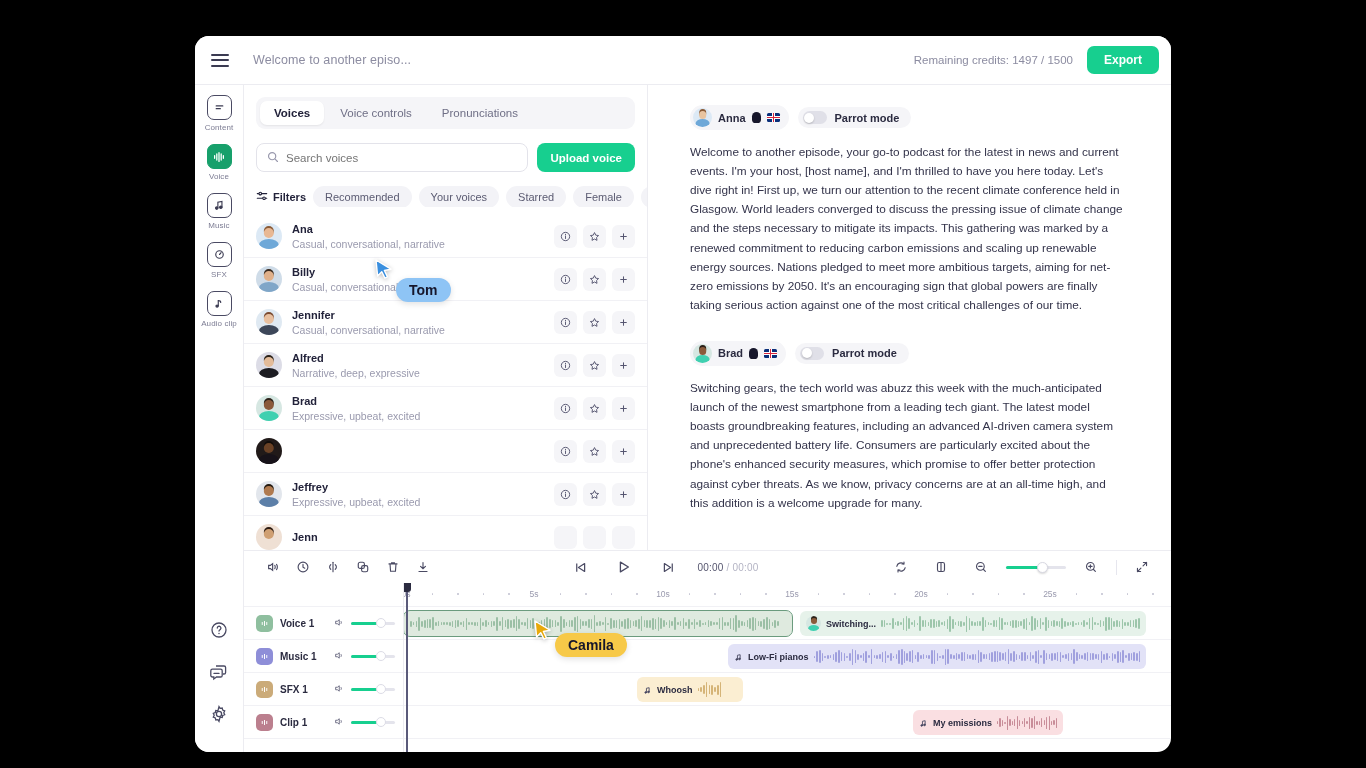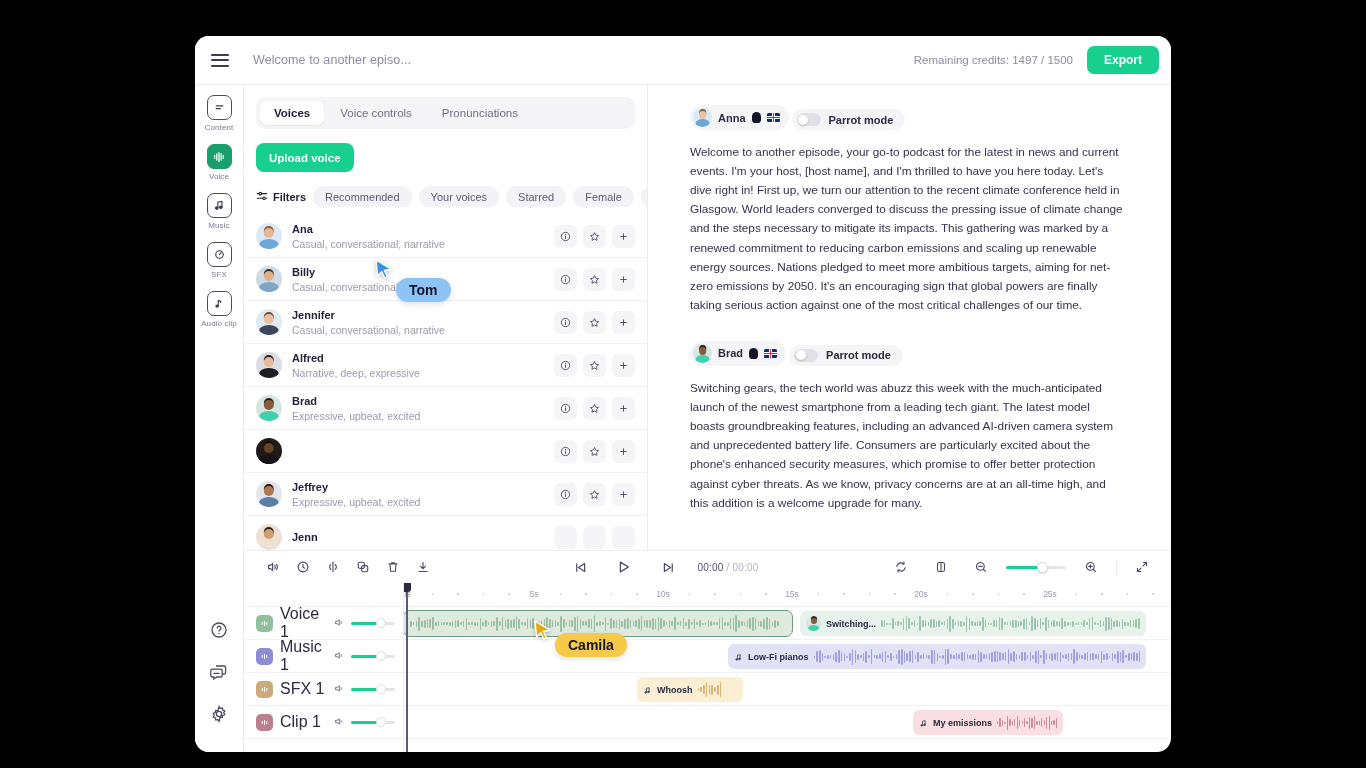--- a/index.html
+++ b/index.html
@@ -79,21 +79,21 @@
   .voice-row { display: flex; align-items: center; gap: 10px; padding: 8px 12px; border-bottom: 1px solid #f1f1f5; height: 43px; }
   .avatar { width: 26px; height: 26px; border-radius: 50%; flex: 0 0 26px; background: #d8e4f0; overflow: hidden; position: relative; }
   .avatar .head { position: absolute; left: 50%; top: 16%; transform: translateX(-50%); width: 40%; height: 40%; border-radius: 50%; }
   .avatar .body { position: absolute; left: 50%; bottom: -8%; transform: translateX(-50%); width: 78%; height: 48%; border-radius: 50% 50% 0 0; }
   .vname { font-size: 11px; font-weight: 700; color: #22223a; line-height: 1.35; }
   .vdesc { font-size: 10.5px; color: #9a9aae; line-height: 1.35; }
   .vactions { margin-left: auto; display: flex; gap: 6px; }
   .vbtn { width: 23px; height: 23px; border-radius: 6px; background: #f5f5f8; display: flex; align-items: center; justify-content: center; color: #555570; cursor: pointer; font-size: 12px; }
 
   
-  .speaker-row { display: flex; align-items: flex-end; gap: 3px; margin-bottom: 13px; }
+  .speaker-row { display: flex; align-items: center; gap: 9px; margin-bottom: 13px; }
   .speaker-chip { display: flex; align-items: center; gap: 6px; background: #f5f5f8; border-radius: 14px; padding: 3px 9px 3px 3px; cursor: pointer; }
   .speaker-chip .avatar { width: 19px; height: 19px; flex: 0 0 19px; }
   .sp-name { font-size: 11px; font-weight: 600; color: #2b2b40; }
   .sp-mic { width: 9px; height: 11px; background: #16162b; border-radius: 5px 5px 4px 4px; position: relative; }
   .flag { width: 13px; height: 9px; border-radius: 1.5px; background:
       linear-gradient(to bottom, #0a2f7a 0 100%);
       position: relative; overflow: hidden; }
   .flag:before { content:""; position:absolute; inset:0;
     background:
       linear-gradient(to bottom, transparent 38%, #fff 38%, #fff 62%, transparent 62%),
@@ -122,21 +122,21 @@
   .zoom-slider .fill { position: absolute; left: 0; top: 0; height: 3px; width: 55%; background: #17cf8f; border-radius: 2px; }
   .zoom-slider .knob { position: absolute; left: 52%; top: -4px; width: 11px; height: 11px; border-radius: 50%; background: #fff; border: 1px solid #d8d8e2; box-shadow: 0 1px 2px rgba(0,0,0,.15); }
   .vdiv { width: 1px; height: 15px; background: #e6e6ee; }
 
   
   .timeline { flex: 0 0 169px; display: flex; min-height: 0; }
   .track-headers { width: 160px; flex: 0 0 160px; border-right: 1px solid #ececf1; display: flex; flex-direction: column; }
   .ruler-spacer { height: 24px; flex: 0 0 24px; border-bottom: 1px solid #f1f1f5; }
   .th-row { height: 33px; flex: 0 0 33px; display: flex; align-items: center; gap: 7px; padding: 0 8px 0 12px; border-bottom: 1px solid #f1f1f5; }
   .th-icon { width: 17px; height: 17px; border-radius: 5px; display: flex; align-items: center; justify-content: center; color: #fff; font-size: 9px; flex: 0 0 17px; }
-  .th-name { font-size: 16px; color: #2b2b40; font-weight: 400; }
+  .th-name { font-size: 10px; color: #2b2b40; font-weight: 700; }
   .th-ctrls { margin-left: auto; display: flex; align-items: center; gap: 6px; }
   .th-slider { width: 44px; height: 3px; background: #e4e4ec; border-radius: 2px; position: relative; }
   .th-slider .fill { position: absolute; left: 0; top: 0; height: 3px; width: 60%; background: #17cf8f; border-radius: 2px; }
   .th-slider .knob { position: absolute; left: 56%; top: -3.5px; width: 10px; height: 10px; border-radius: 50%; background: #fff; border: 1px solid #dcdce6; }
 
   .tl-area { flex: 1 1 auto; position: relative; min-width: 0; overflow: hidden; }
   .ruler { height: 24px; border-bottom: 1px solid #f1f1f5; position: relative; }
   .rk { position: absolute; top: 6px; font-size: 8.5px; color: #9a9aae; transform: translateX(-50%); }
   .rt { position: absolute; top: 10px; width: 1.5px; height: 1.5px; background: #c6c6d4; border-radius: 50%; }
   .playhead { position: absolute; top: 0; width: 1.5px; background: #5a5a7a; z-index: 6; }
@@ -258,20 +258,29 @@
       <div class="panes">
 
         <div class="left-pane">
           <div class="tabs-wrap">
             <div class="tab active">Voices</div>
             <div class="tab">Voice controls</div>
             <div class="tab">Pronunciations</div>
           </div>
 
           <div class="search-row">
+            <div class="search-box">
+              <span>
+                <svg width="12" height="12" viewBox="0 0 14 14" fill="none" stroke="#9a9aae" stroke-width="1.4">
+                    <circle cx="6" cy="6" r="4.2"></circle>
+                    <path d="M9.2 9.2l3 3" stroke-linecap="round"></path>
+                  </svg>
+              </span>
+              <input placeholder="Search voices" style="">
+            </div>
             <button class="btn-upload">Upload voice</button>
           </div>
 
           <div class="filters-row">
             <div class="filters-label">
               <span>
                 <svg width="12" height="12" viewBox="0 0 14 14" fill="none" stroke="#22223a" stroke-width="1.3" stroke-linecap="round">
                     <path d="M1.5 4.2h11M1.5 9.6h11"></path>
                     <circle cx="5" cy="4.2" r="1.5" fill="#fff"></circle>
                     <circle cx="9.4" cy="9.6" r="1.5" fill="#fff"></circle>

